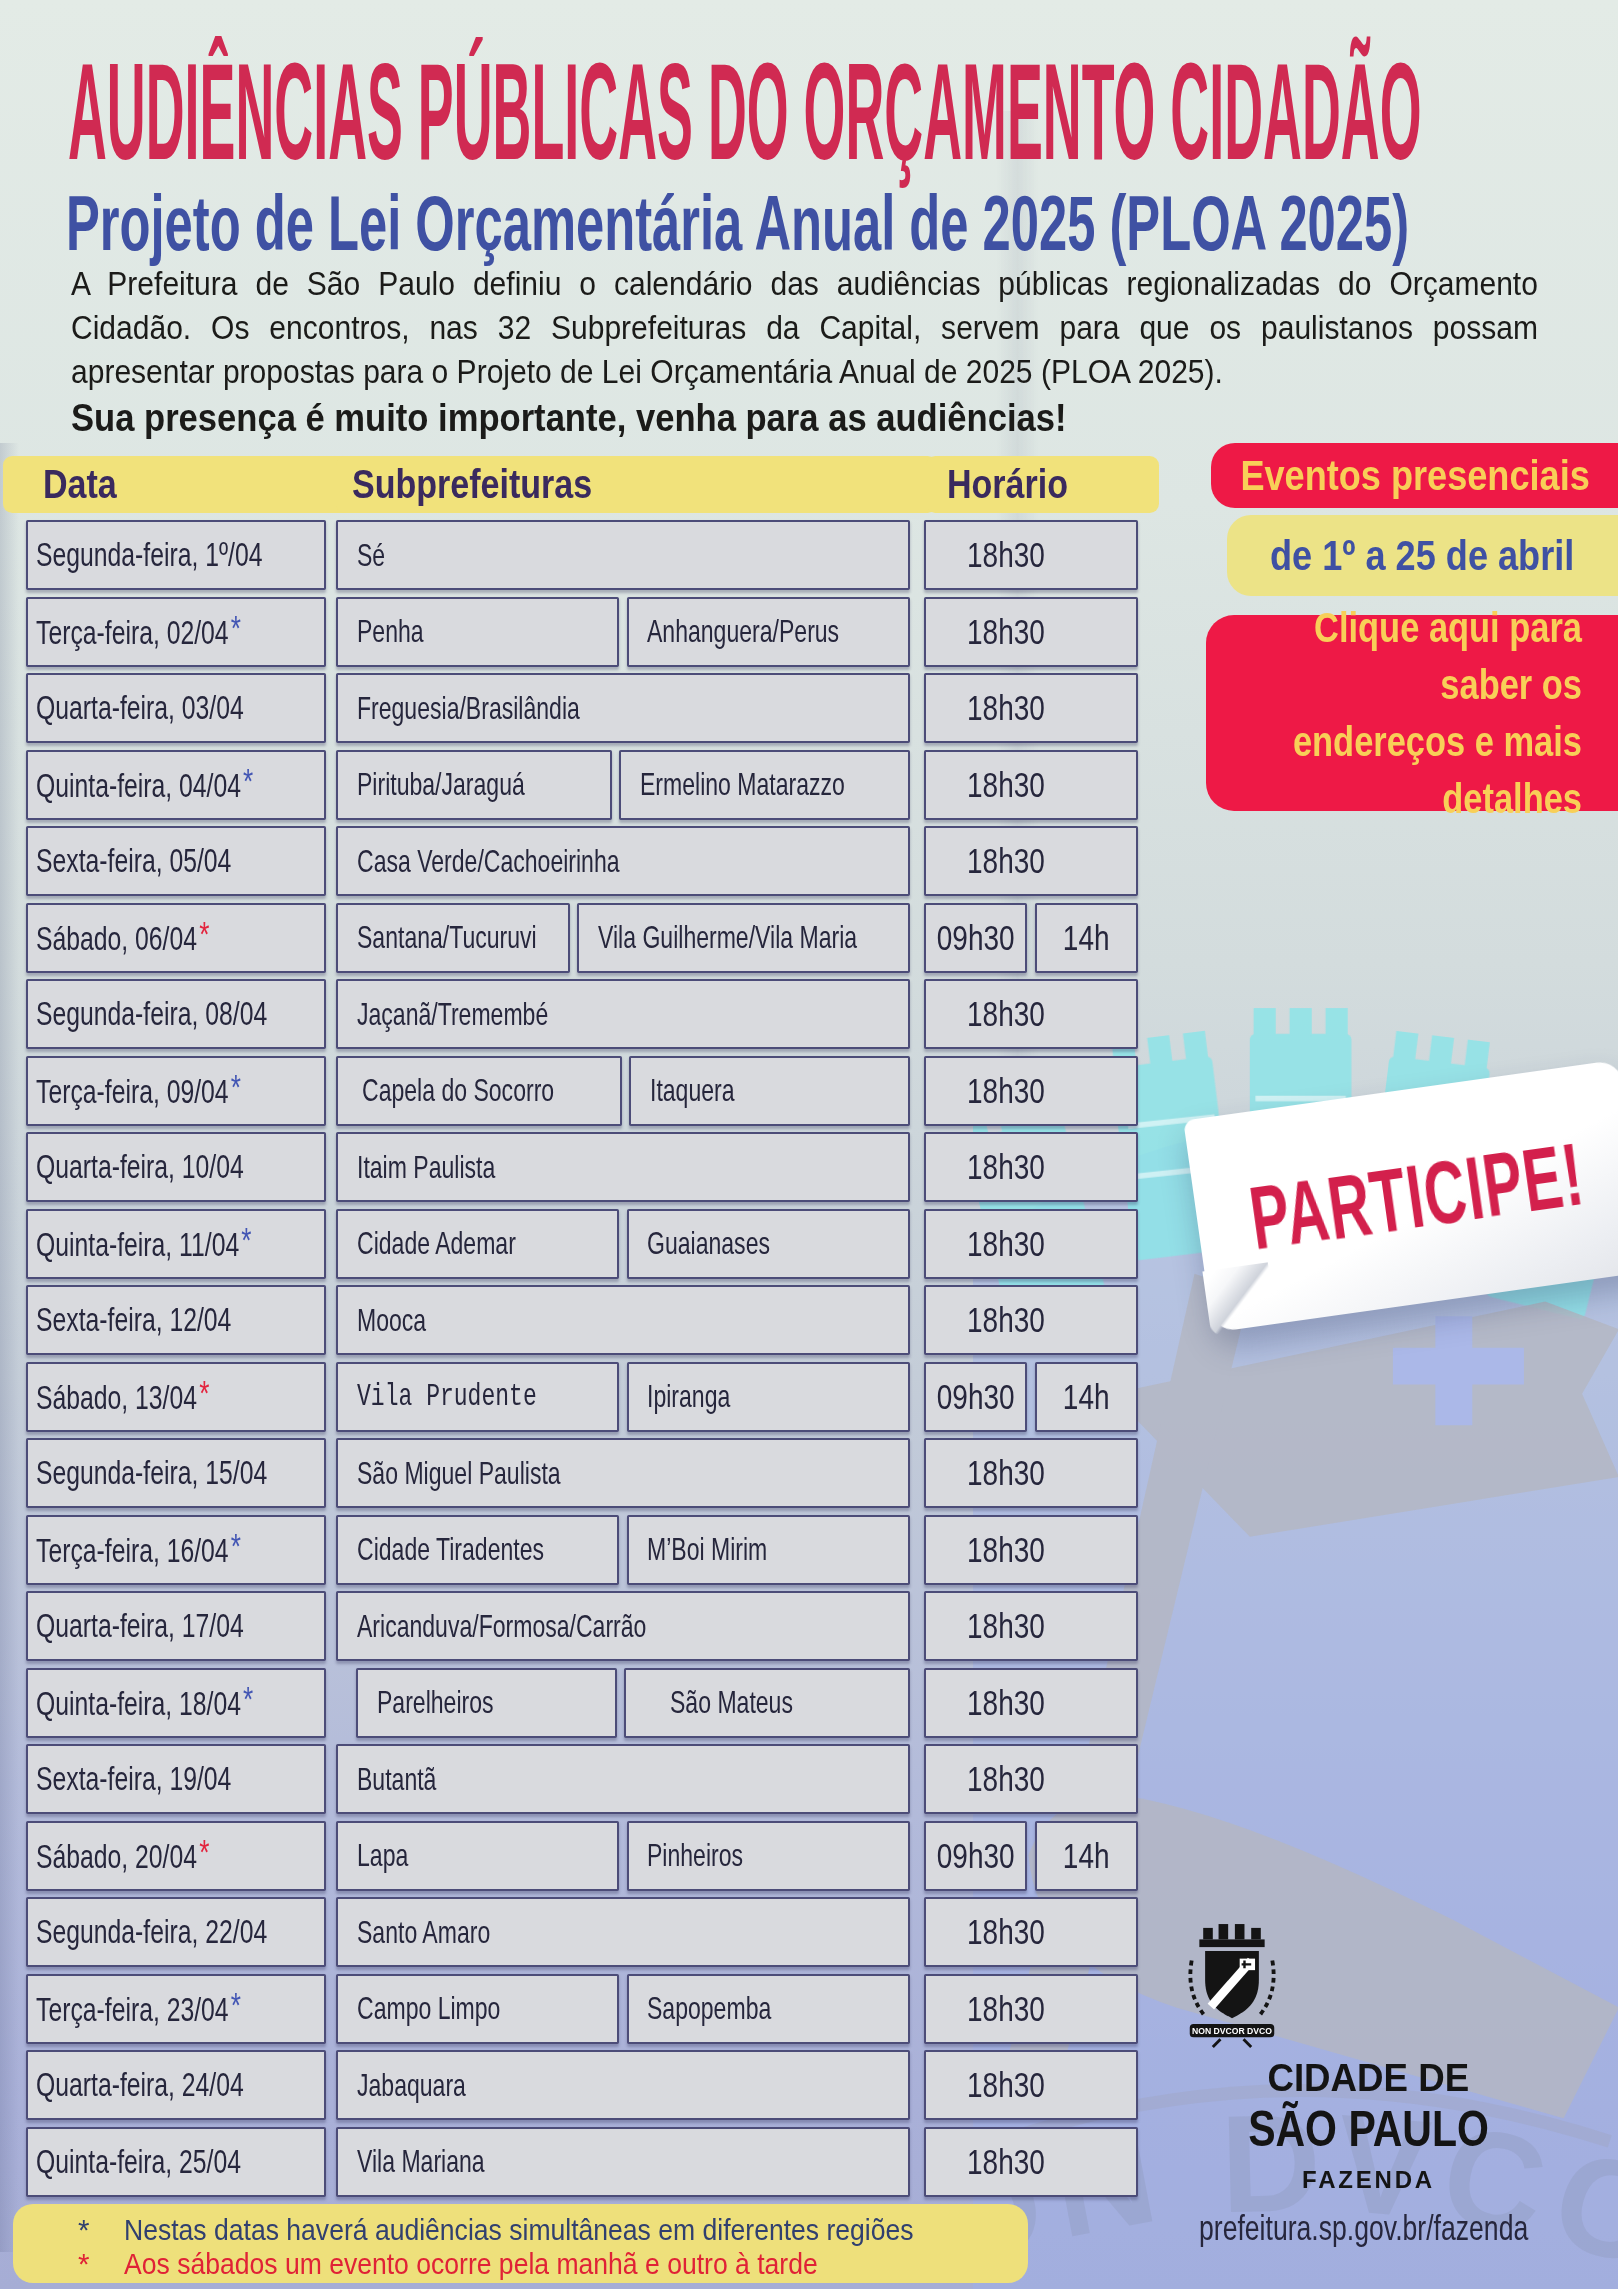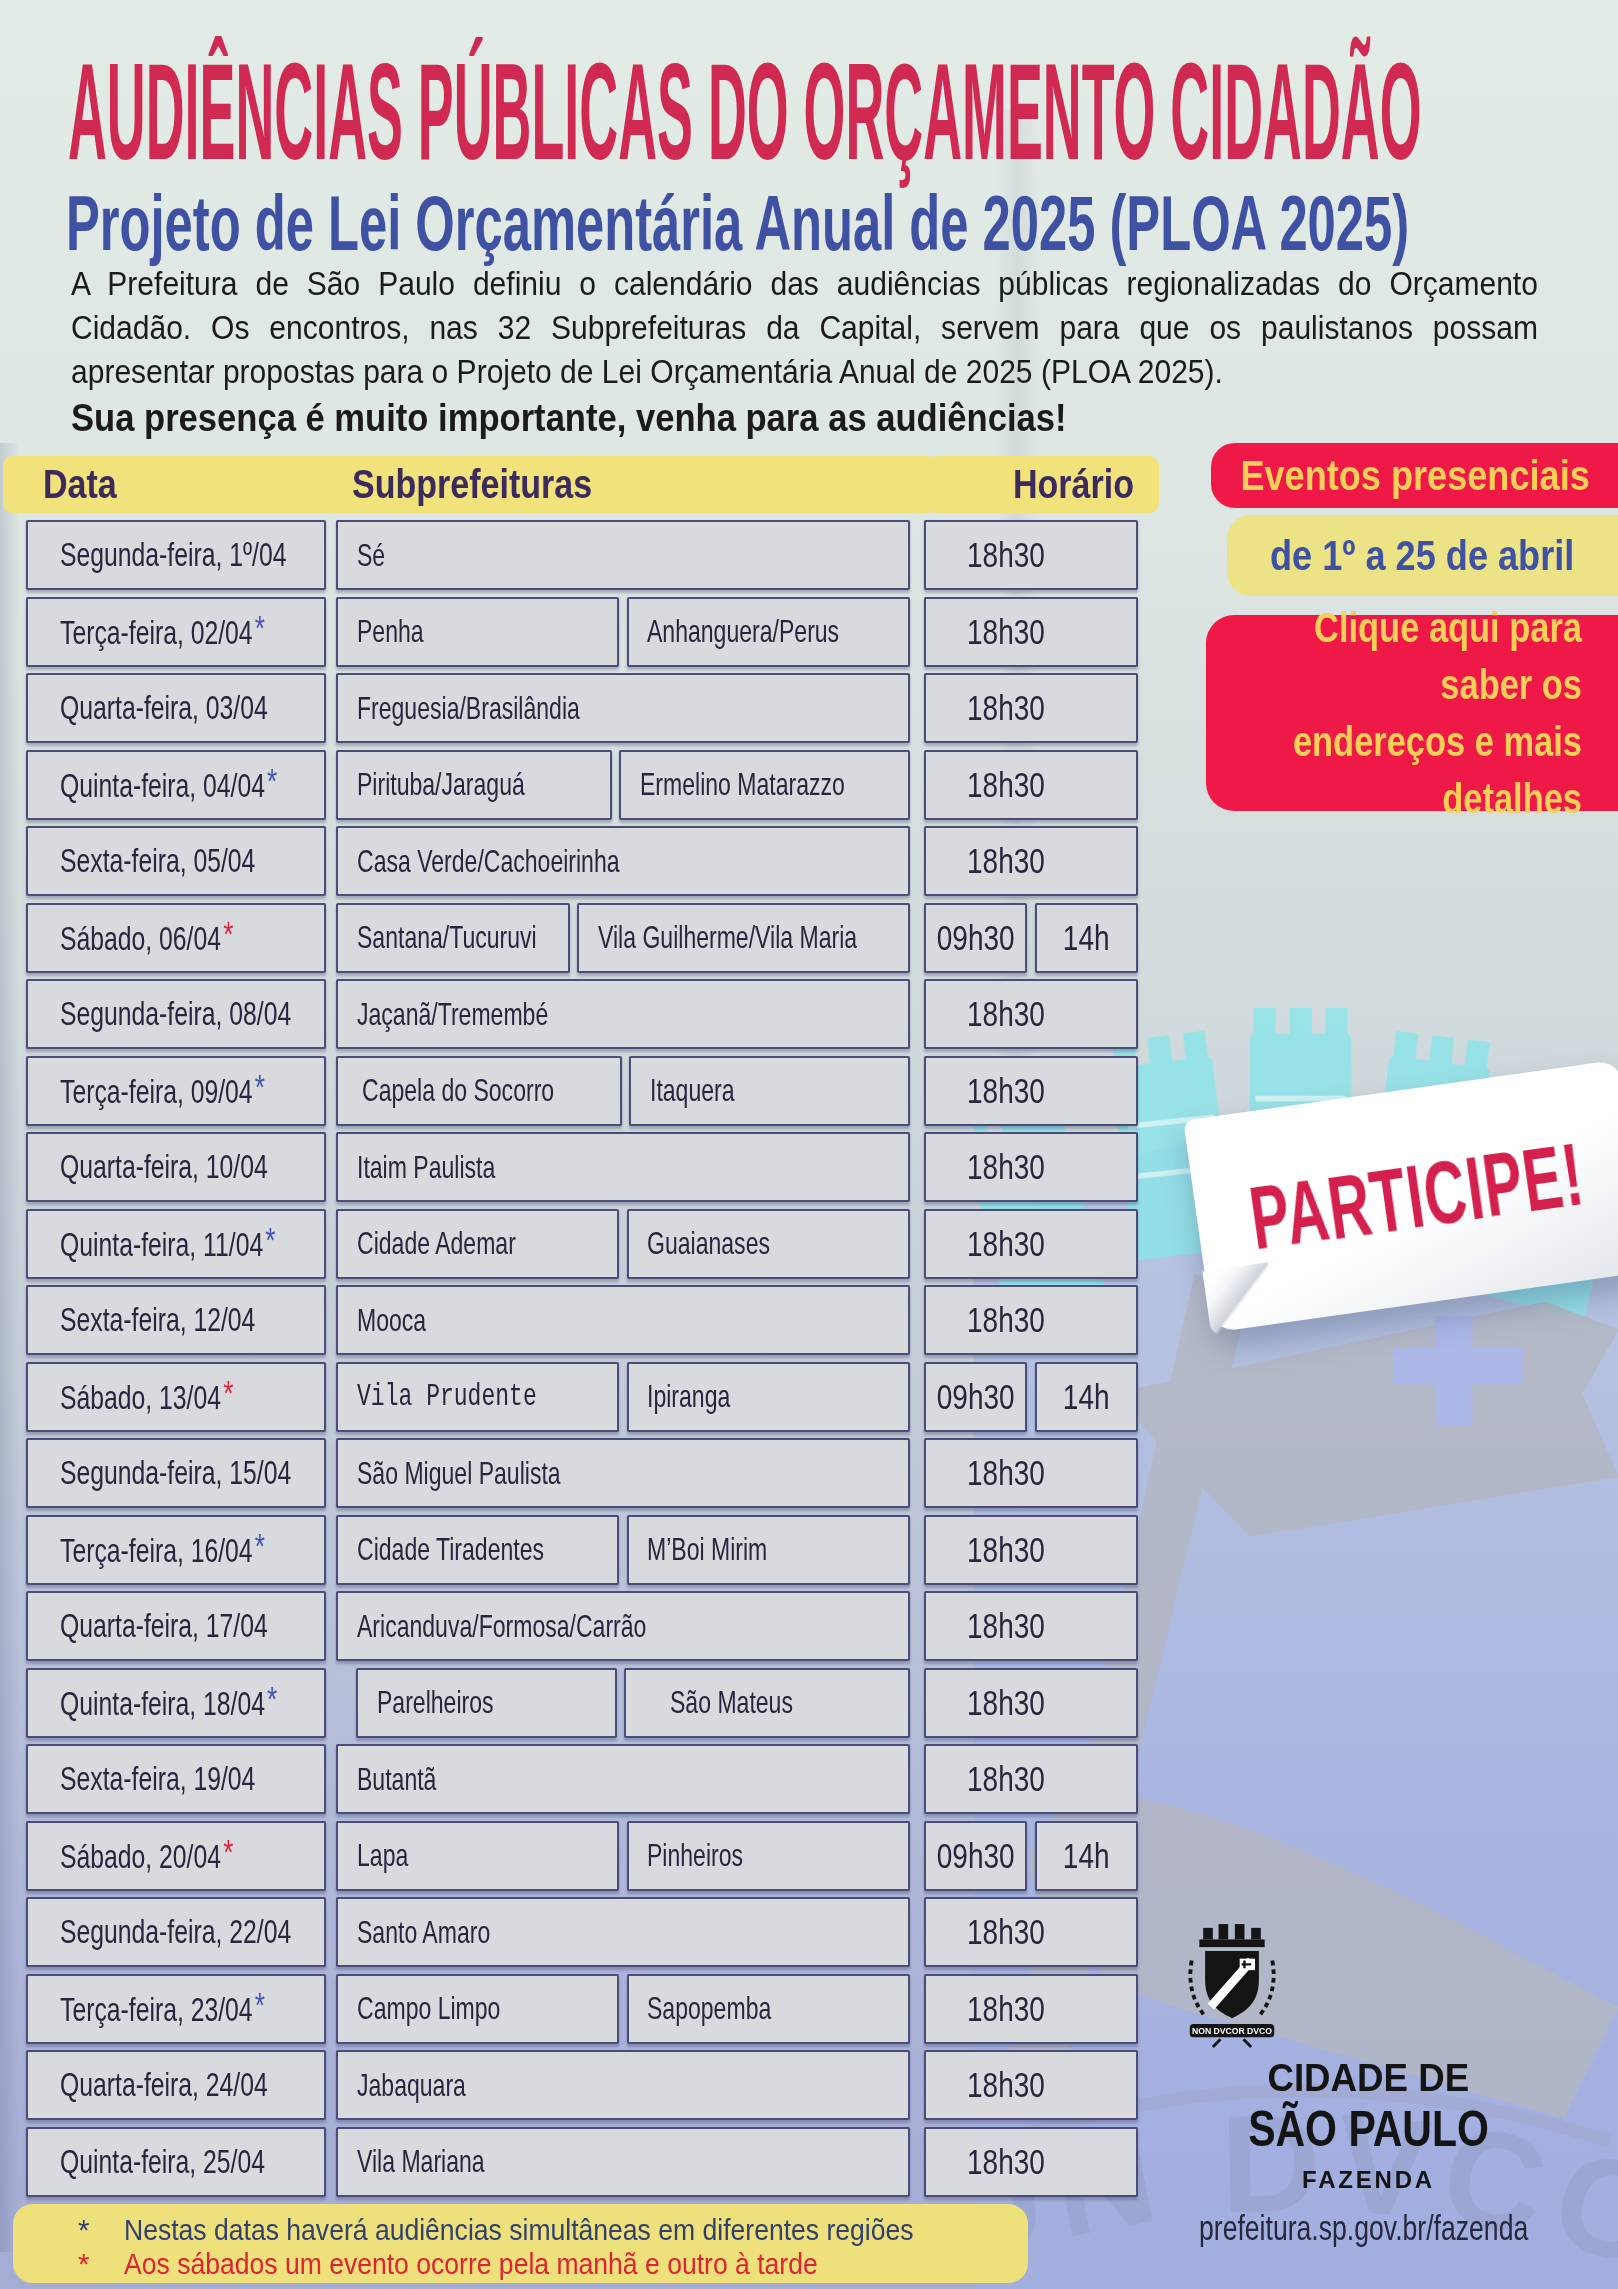--- a/index.html
+++ b/index.html
@@ -24,27 +24,27 @@
     transform-origin:0 0;color:#1b1b19;font-size:33px;line-height:44px;text-align:justify;}
   .emphasis{position:absolute;left:71px;top:397px;transform-origin:0 0;transform:scaleX(.91);
     color:#1b1b19;font-weight:700;font-size:38px;white-space:nowrap;}
 
   
   .thead-cell{position:absolute;top:456px;height:57px;background:#f1e27b;border-radius:9.2px;
     display:flex;align-items:center;color:#3a2a5e;font-weight:700;font-size:41px;}
   .thead-cell .ht{display:inline-block;white-space:nowrap;transform:scaleX(.83);transform-origin:0 50%;}
   #th-date{left:2.8px;width:321px;padding-left:40px;}
   #th-sub{left:336px;width:585px;padding-left:15.7px;}
-  #th-time{left:926px;width:212px;padding-left:21px;justify-content:flex-end;}
+  #th-time{left:926px;width:212px;padding-left:21px;}
 
   #rows{position:absolute;left:0;top:520px;width:1138px;}
   .row{display:flex;height:70px;margin-bottom:6.5px;padding-left:26px;}
   .cell{background:#d9dade;border:2.8px solid #4c4c78;border-radius:1.8px;box-sizing:border-box;
     display:flex;align-items:center;box-shadow:0 2.8px 2.8px rgba(45,45,85,.30);}
-  .date-cell{width:300px;flex:none;padding-left:32px;margin-right:10px;}
+  .date-cell{width:300px;flex:none;padding-left:8px;margin-right:10px;}
   .subs{display:flex;width:574px;flex:none;margin-right:14px;gap:7.4px;}
   .sub-cell{flex-basis:0;min-width:0;padding-left:18.5px;}
   .times{display:flex;width:214px;flex:none;gap:7.4px;}
   .time-cell{flex:1;padding-left:41px;}
   .times.split .time-cell{padding-left:0;justify-content:center;}
   .ctext{display:inline-block;white-space:nowrap;transform-origin:0 50%;color:#26263c;}
   .date-text{font-size:33px;transform:scaleX(.75);}
   .sub-text{font-size:32px;transform:scaleX(.72);}
   .time-text{font-size:35px;transform:scaleX(.80);}
   .times.split .time-text{transform-origin:50% 50%;}

